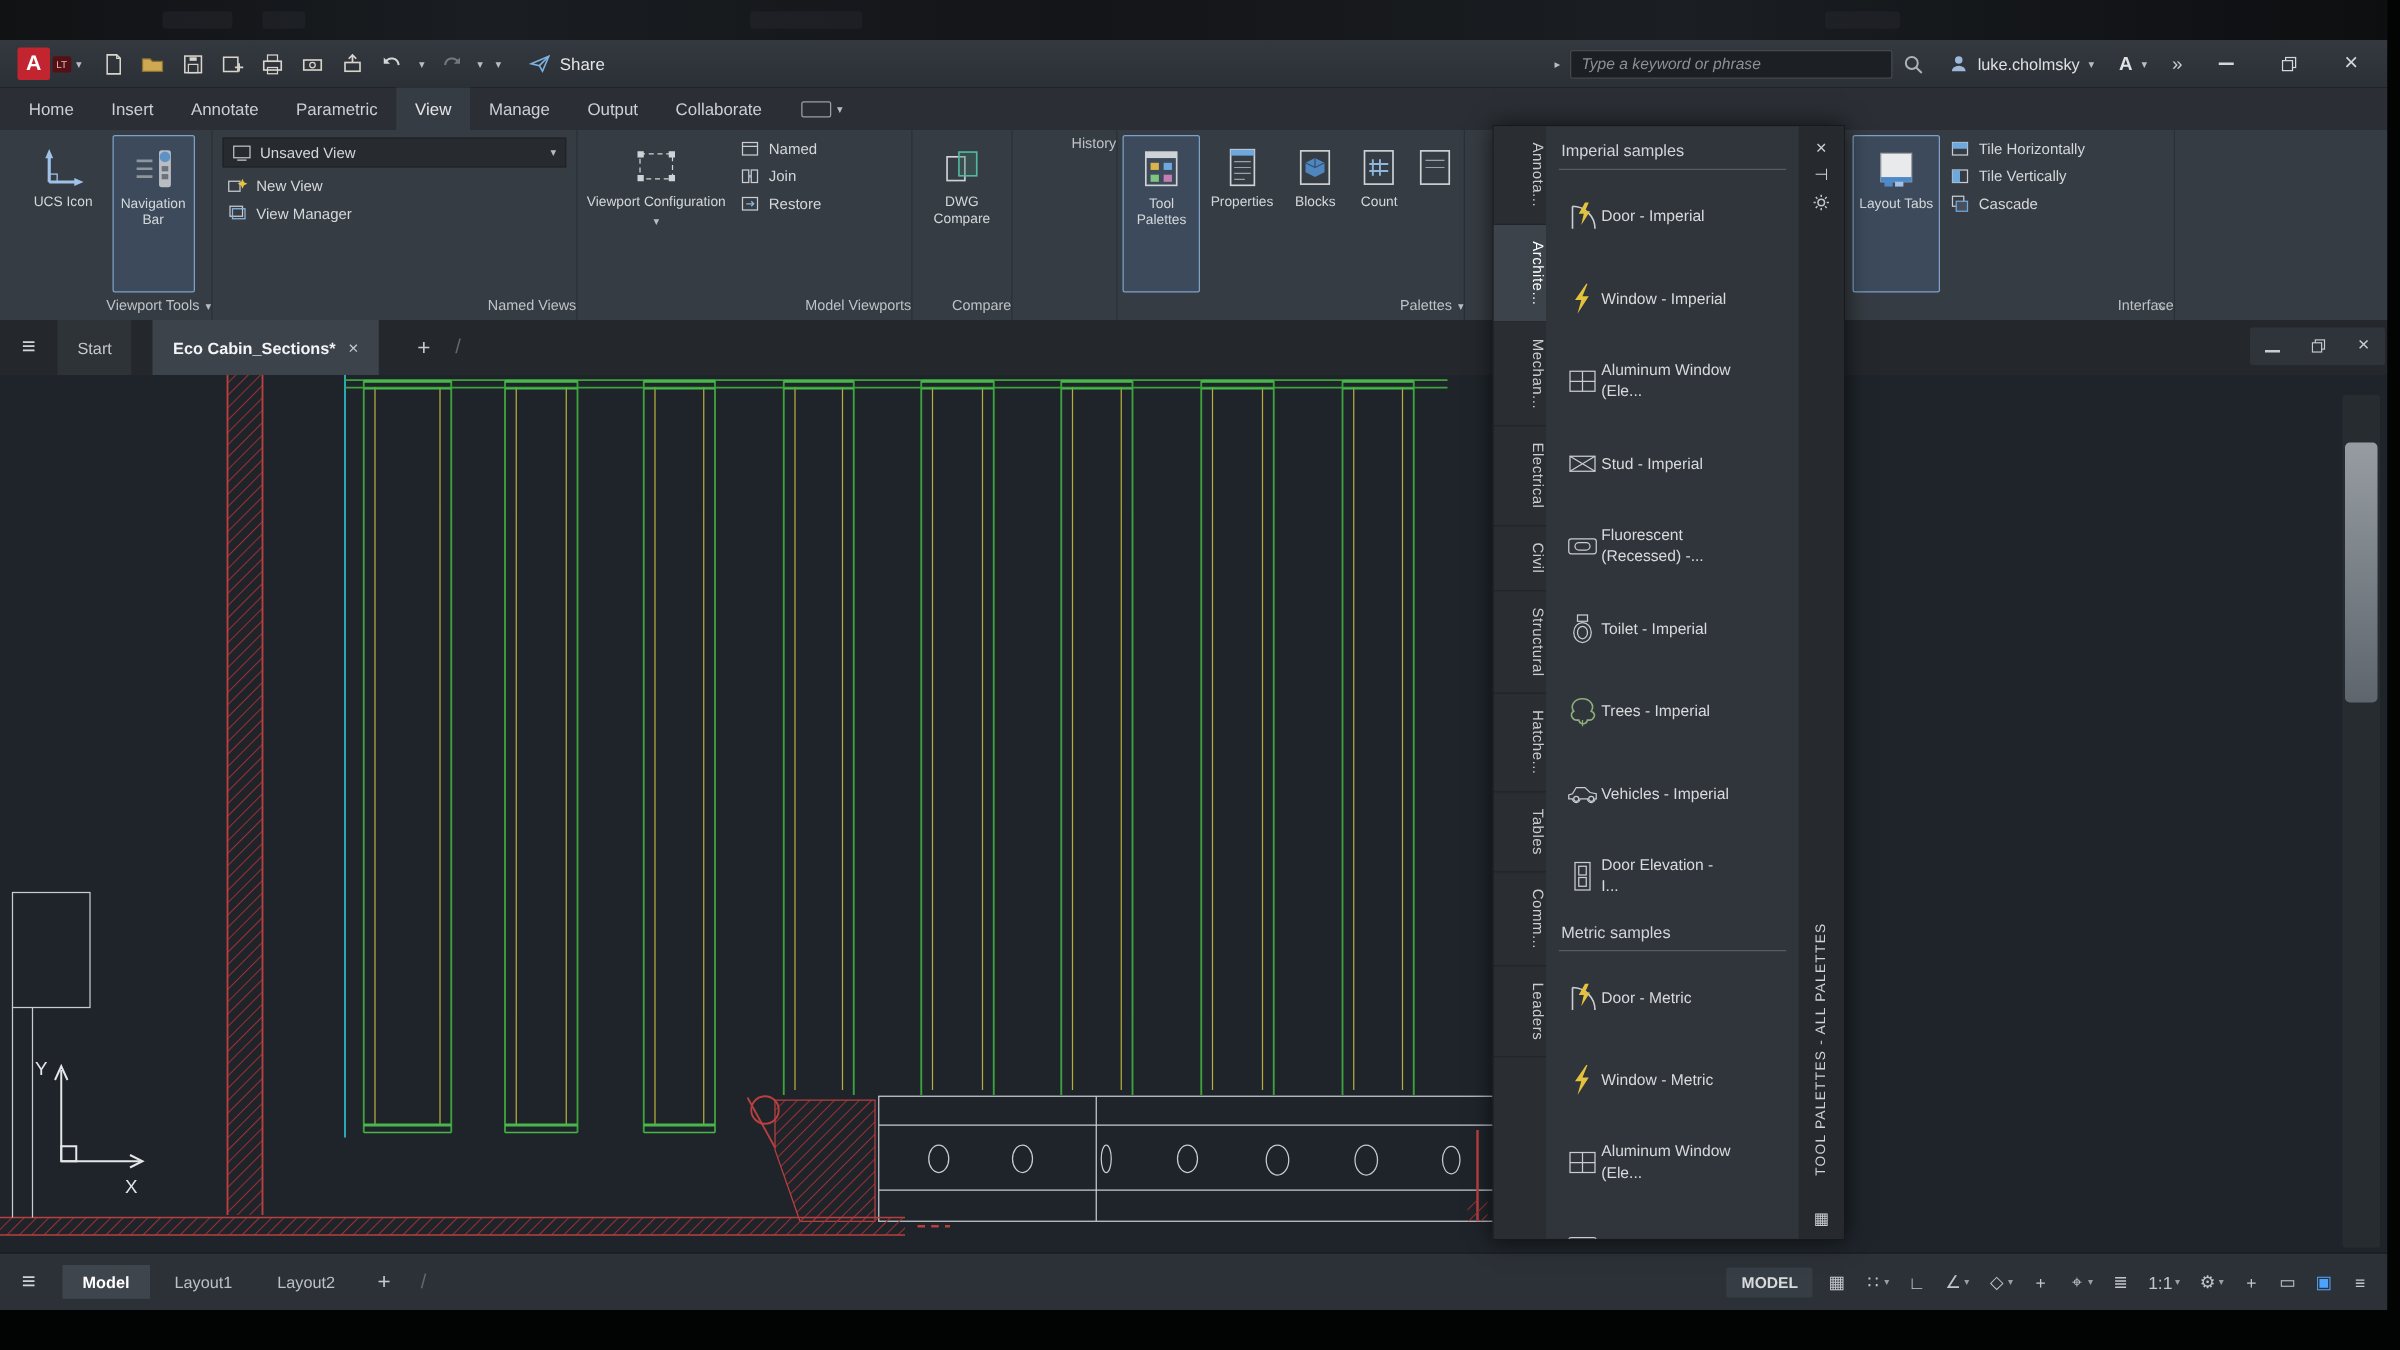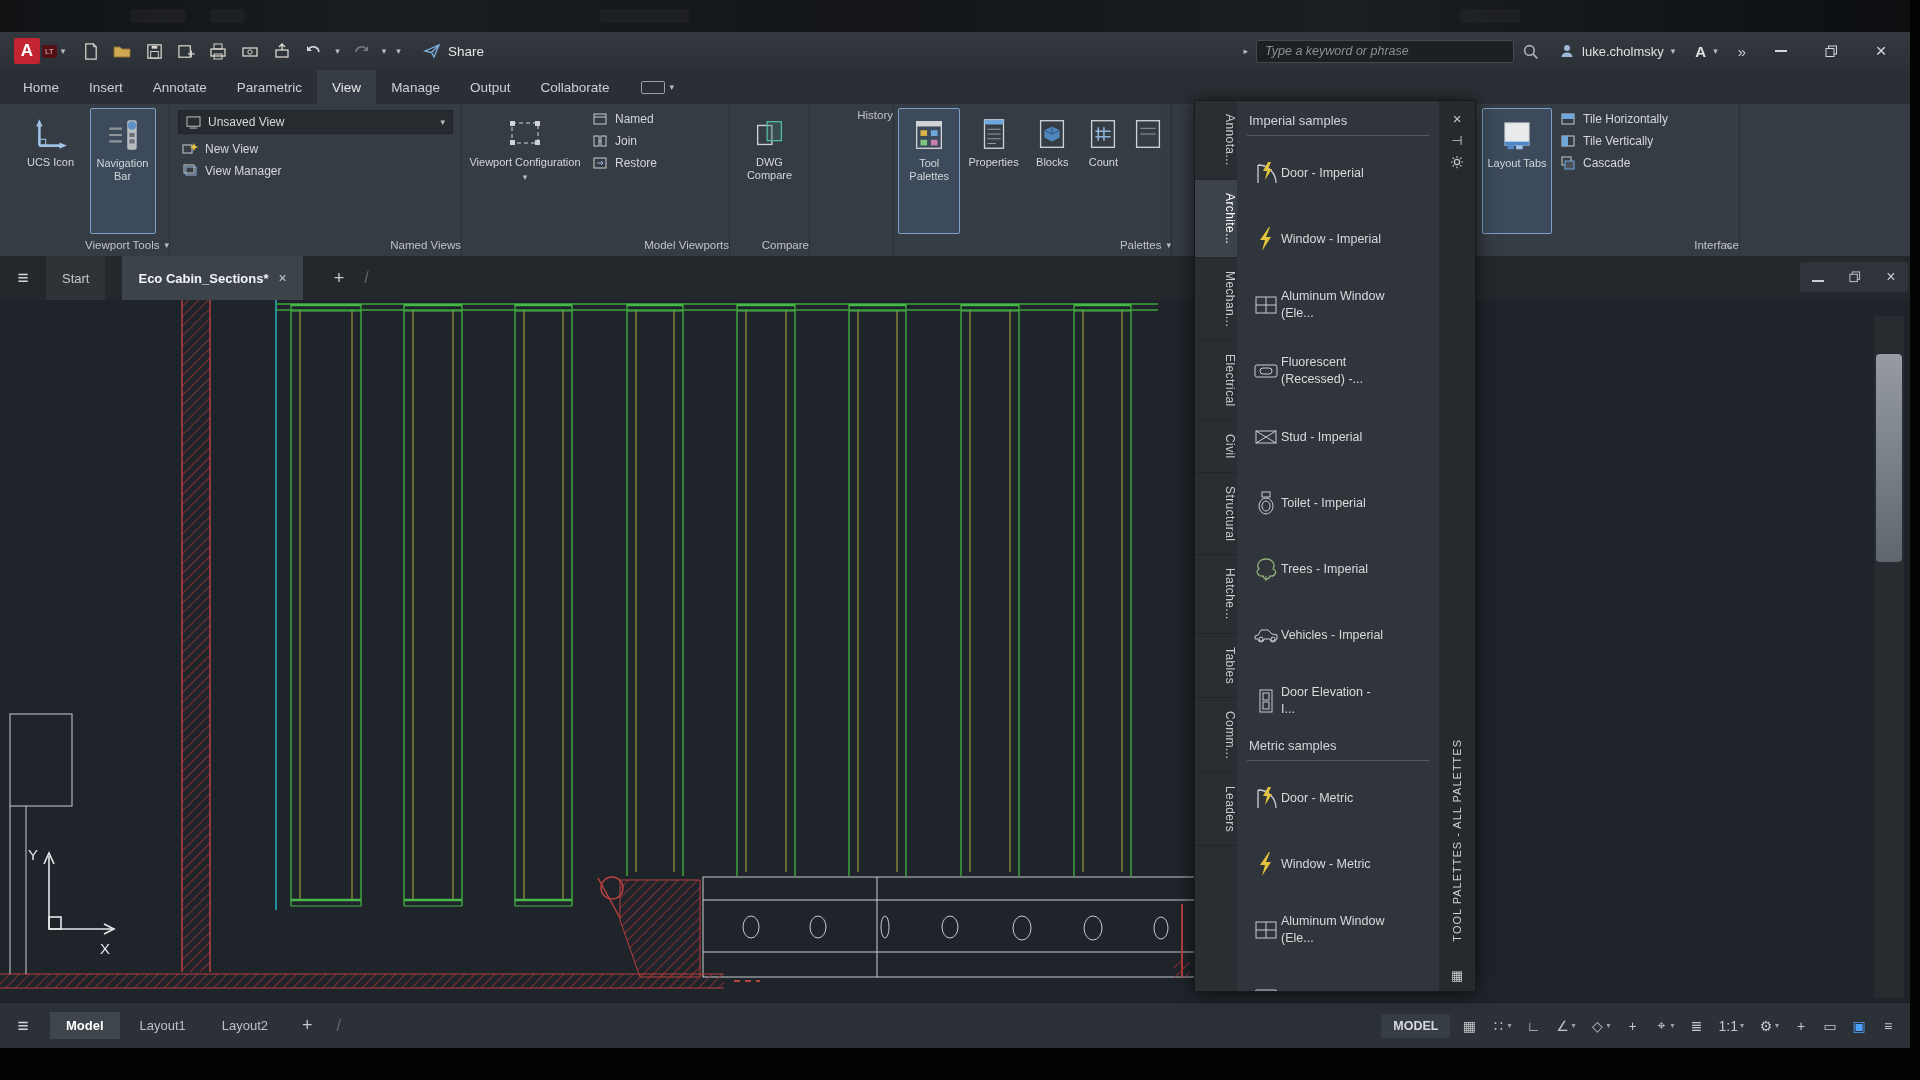--- a/index.html
+++ b/index.html
@@ -603,34 +603,34 @@
             <svg width="28" height="28" viewBox="0 0 28 28">
               <rect x="4" y="6" width="20" height="16" fill="none" stroke="#c9cdd1"></rect>
               <path d="M4 14h20M14 6v16" stroke="#c9cdd1"></path>
             </svg>
           </span>
           <span class="pal-label">Aluminum Window (Ele...</span>
         </div>
         <div class="pal-item">
           <span class="pal-ico">
             <svg width="28" height="28" viewBox="0 0 28 28">
+              <rect x="4" y="8" width="20" height="12" fill="none" stroke="#c9cdd1"></rect>
+              <path d="M4 8l20 12M24 8L4 20" stroke="#c9cdd1"></path>
+            </svg>
+          </span>
+          <span class="pal-label">Stud - Imperial</span>
+        </div>
+        <div class="pal-item">
+          <span class="pal-ico">
+            <svg width="28" height="28" viewBox="0 0 28 28">
               <rect x="3" y="8" width="22" height="12" rx="2" fill="none" stroke="#c9cdd1"></rect>
               <rect x="8" y="11" width="12" height="6" rx="3" fill="none" stroke="#c9cdd1"></rect>
             </svg>
           </span>
           <span class="pal-label">Fluorescent (Recessed) -...</span>
-        </div>
-        <div class="pal-item">
-          <span class="pal-ico">
-            <svg width="28" height="28" viewBox="0 0 28 28">
-              <rect x="4" y="8" width="20" height="12" fill="none" stroke="#c9cdd1"></rect>
-              <path d="M4 8l20 12M24 8L4 20" stroke="#c9cdd1"></path>
-            </svg>
-          </span>
-          <span class="pal-label">Stud - Imperial</span>
         </div>
         <div class="pal-item">
           <span class="pal-ico">
             <svg width="28" height="28" viewBox="0 0 28 28">
               <rect x="10" y="3" width="8" height="5" fill="none" stroke="#c9cdd1"></rect>
               <ellipse cx="14" cy="17" rx="7" ry="8" fill="none" stroke="#c9cdd1"></ellipse>
               <ellipse cx="14" cy="17" rx="4" ry="5" fill="none" stroke="#c9cdd1"></ellipse>
             </svg>
           </span>
           <span class="pal-label">Toilet - Imperial</span>

